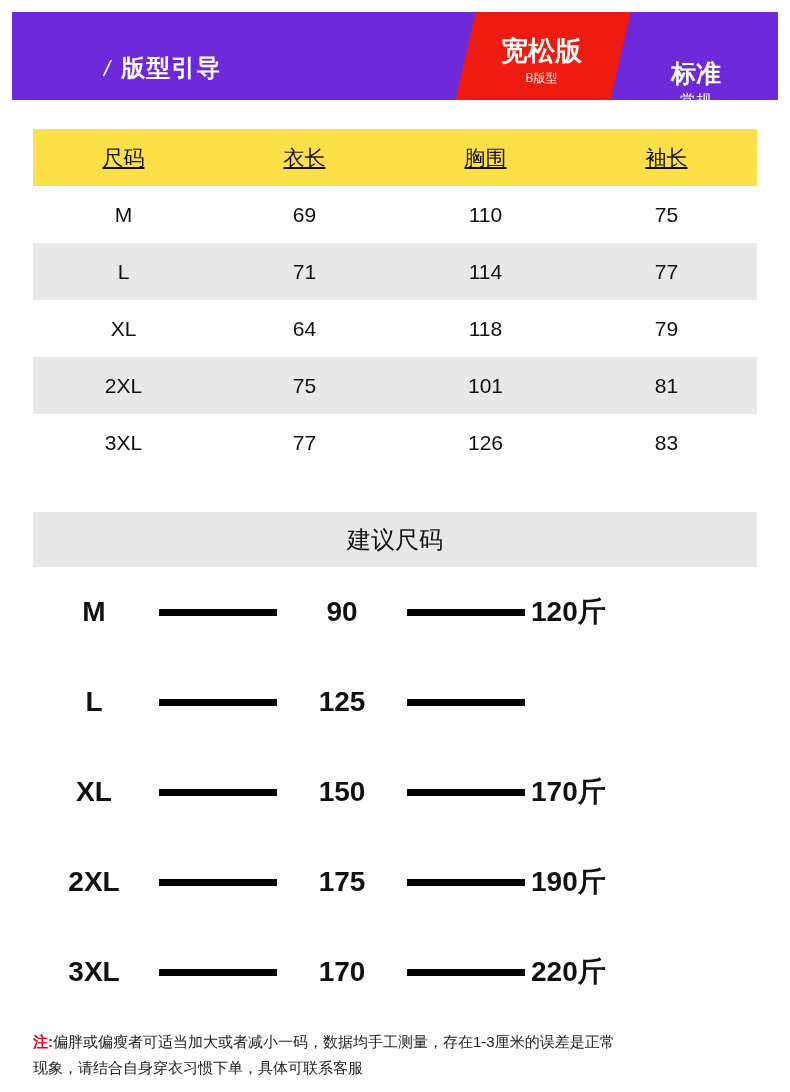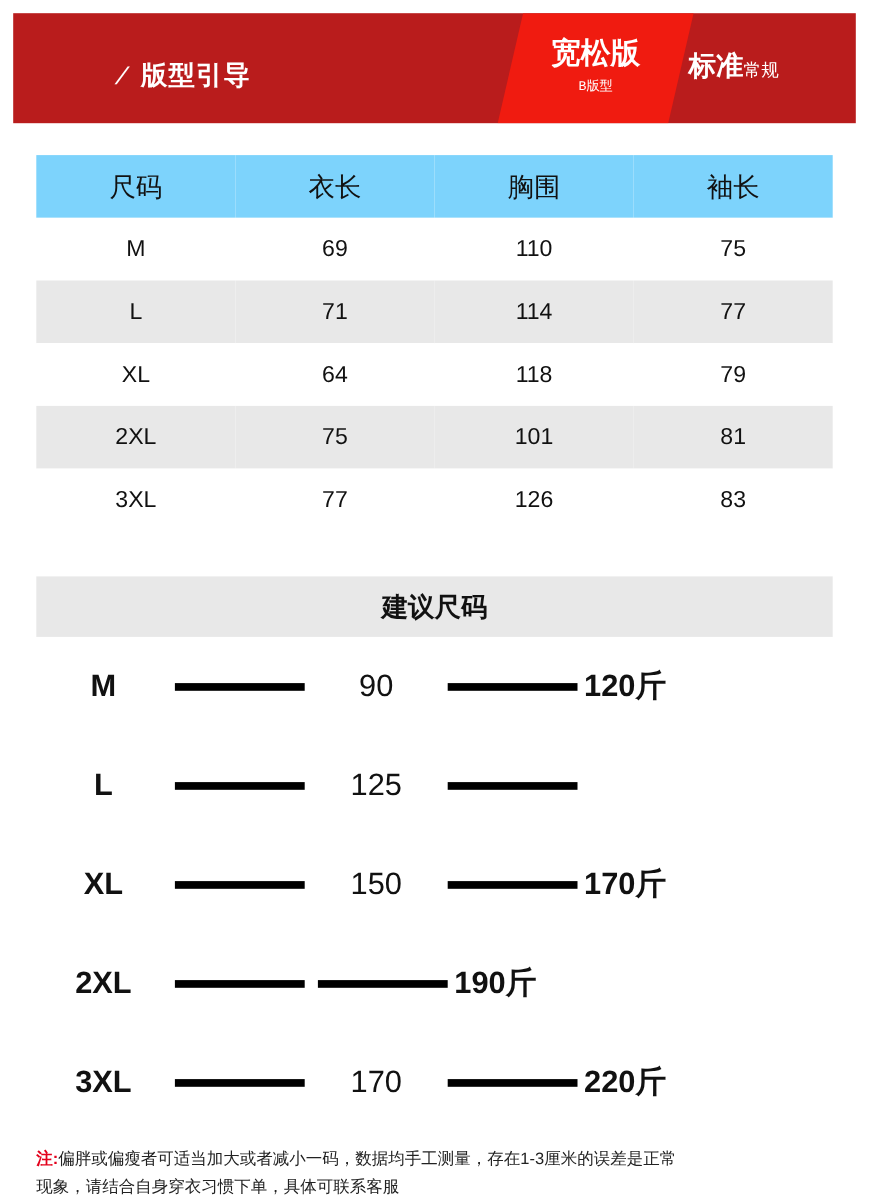--- a/index.html
+++ b/index.html
@@ -17,24 +17,23 @@
   .page {
     position: relative;
     width: 790px;
     height: 1092px;
   }
 
   
   .header {
     position: relative;
     margin: 12px 12px 0 12px;
-    height: 100px;
-    background: #b91c1c;
+    height: 88px;
+    background: #6d28d9;
     overflow: hidden;
-    font-family: Liberation Mono, monospace;
   }
   .header-title {
     position: absolute;
     left: 92px;
     top: 40px;
     color: #ffffff;
     font-size: 24px;
     font-weight: bold;
     letter-spacing: 1px;
     white-space: nowrap;
@@ -73,23 +72,23 @@
     font-size: 12px;
     margin-top: 4px;
   }
   .tab-inactive {
     position: absolute;
     left: 614px;
     top: 0;
     width: 140px;
     height: 100px;
     display: flex;
-    flex-direction: row;
+    flex-direction: column;
     align-items: center;
-    justify-content: flex-start;
+    justify-content: flex-end;
     color: #ffffff;
   }
   .tab-inactive-label {
     font-size: 25px;
     font-weight: bold;
     line-height: 1.05;
   }
   .tab-inactive-sub {
     font-size: 16px;
     margin-top: 5px;
@@ -104,22 +103,23 @@
   }
   .size-table td, .size-table th {
     text-align: center;
     font-weight: normal;
     font-size: 21px;
     color: #111111;
     height: 57px;
     padding: 0;
   }
   .size-table thead th {
-    font-size: 24px;
-    background: #7dd3fc;
+    font-size: 21px;
+    background: #fde047;
+    text-decoration: underline;
   }
   .size-table tbody tr:nth-child(odd) td {
     background: #ffffff;
   }
   .size-table tbody tr:nth-child(even) td {
     background: #e8e8e8;
   }
   .size-table tbody tr:nth-child(1) td,
   .size-table tbody tr:nth-child(3) td,
   .size-table tbody tr:nth-child(5) td {
@@ -133,21 +133,21 @@
   
   .rec-header {
     margin: 41px 33px 0 33px;
     width: 724px;
     height: 55px;
     background: #e8e8e8;
     display: flex;
     align-items: center;
     justify-content: center;
     font-size: 24px;
-    font-weight: bold;
+    font-weight: normal;
     color: #111111;
   }
 
   
   .rec-list {
     margin: 0 33px;
     width: 724px;
   }
   .rec-row {
     display: flex;
@@ -164,21 +164,21 @@
   .rec-row .dash {
     flex: 0 0 118px;
     height: 7px;
     background: #000000;
     margin: 0 6px;
   }
   .rec-row .num {
     width: 118px;
     text-align: center;
     font-size: 28px;
-    font-weight: normal;
+    font-weight: bold;
   }
   .rec-row .num2 {
     width: 160px;
     text-align: left;
     font-size: 28px;
     font-weight: bold;
   }
 
   
   .note {
@@ -278,20 +278,21 @@
     <div class="rec-row">
       <div class="sz">XL</div>
       <div class="dash"></div>
       <div class="num">150</div>
       <div class="dash"></div>
       <div class="num2">170斤</div>
     </div>
     <div class="rec-row">
       <div class="sz">2XL</div>
       <div class="dash"></div>
+      <div class="num">175</div>
       <div class="dash"></div>
       <div class="num2">190斤</div>
     </div>
     <div class="rec-row">
       <div class="sz">3XL</div>
       <div class="dash"></div>
       <div class="num">170</div>
       <div class="dash"></div>
       <div class="num2">220斤</div>
     </div>

